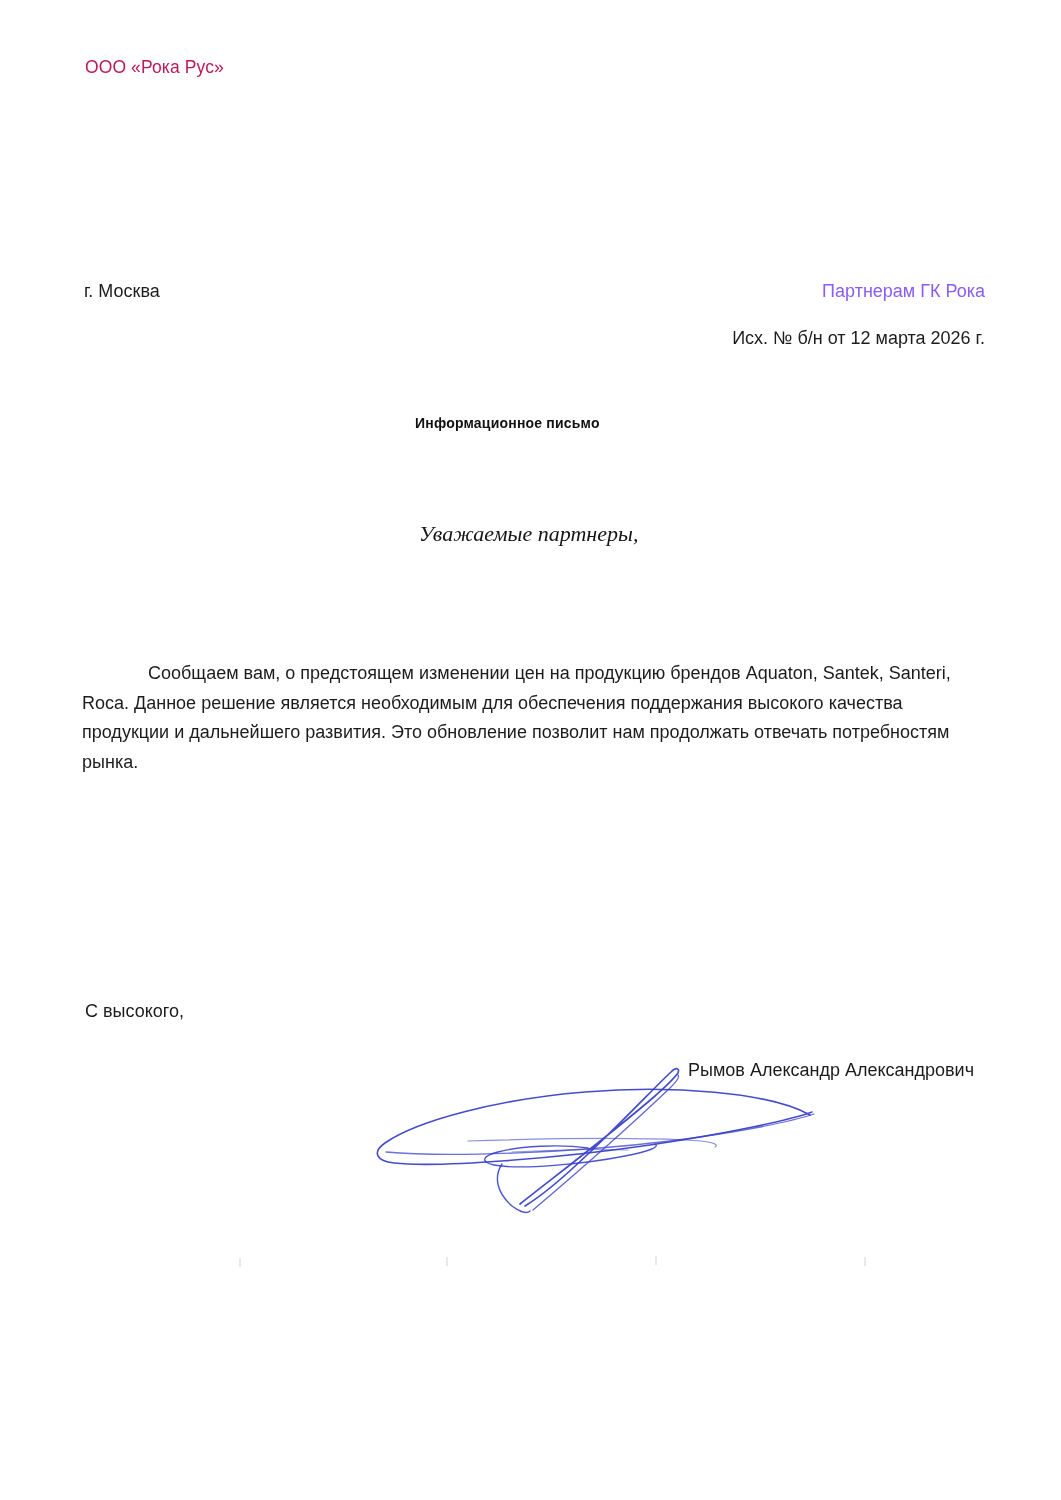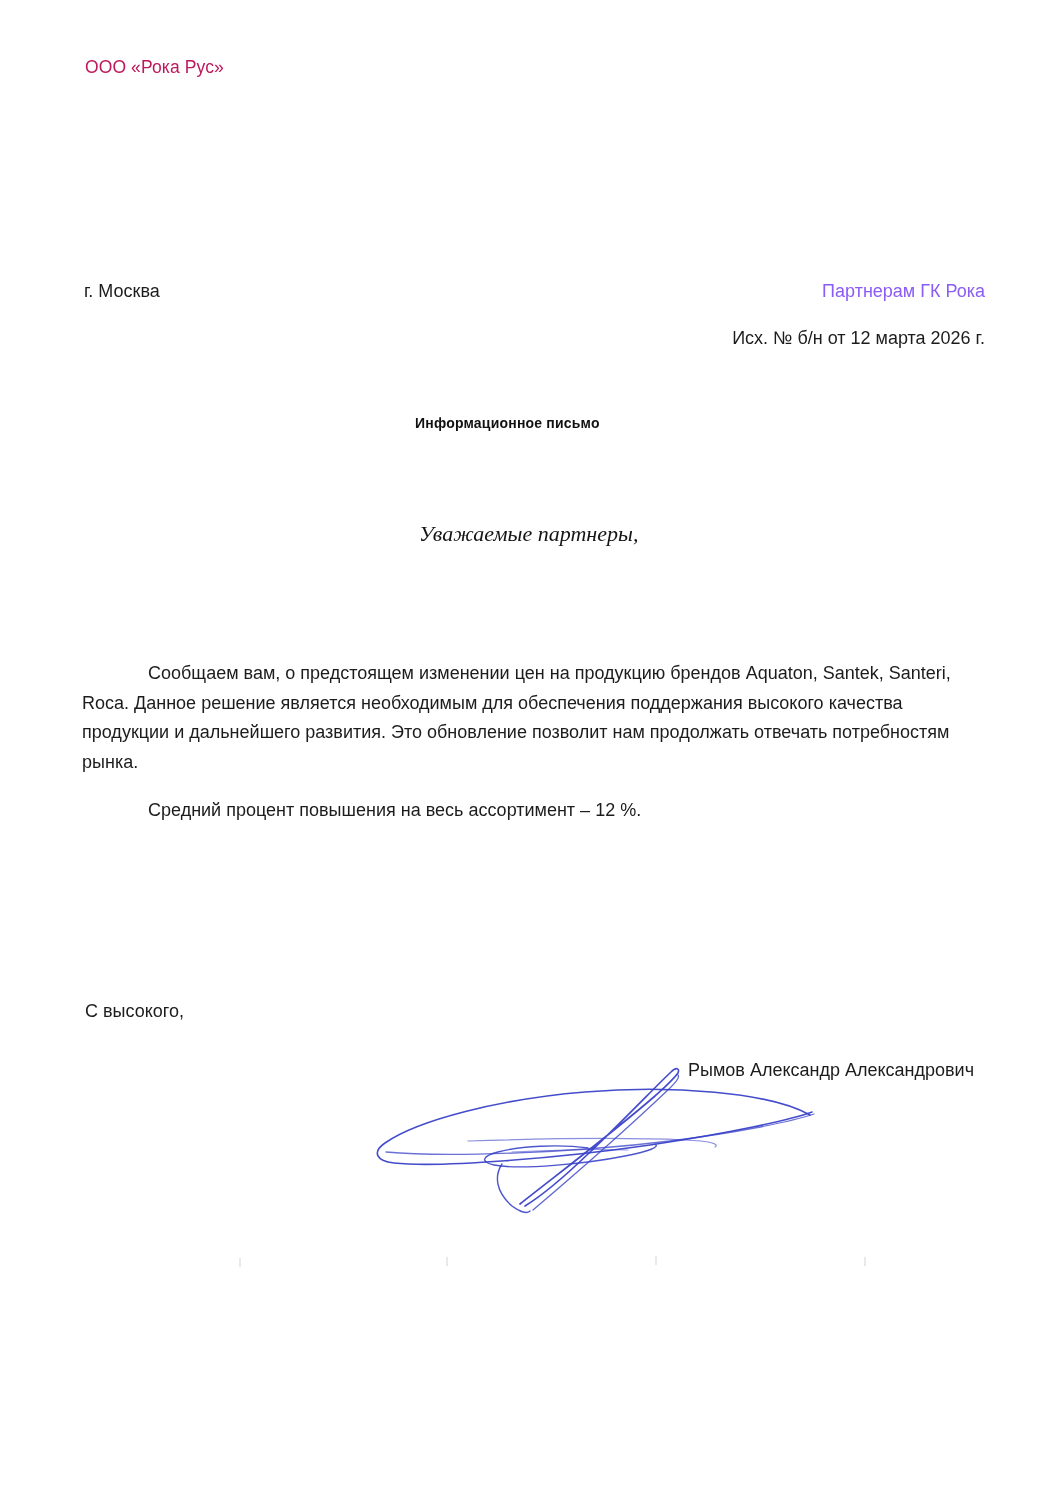--- a/index.html
+++ b/index.html
@@ -170,21 +170,20 @@
   <div class="addressee">Партнерам ГК Рока</div>
 
   <div class="reference">Исх. № б/н от 12 марта 2026 г.</div>
 
   <div class="doc-title">Информационное письмо</div>
 
   <div class="salutation">Уважаемые партнеры,</div>
 
   <div class="body-block">
     <p class="para para-lead">Сообщаем вам, о предстоящем изменении цен на продукцию брендов Aquaton, Santek, Santeri, Roca. Данное решение является необходимым для обеспечения поддержания высокого качества продукции и дальнейшего развития. Это обновление позволит нам продолжать отвечать потребностям рынка.</p>
-    <p class="para para-note">Средний процент повышения на весь ассортимент – 12 %.</p>
   </div>
 
   <div class="closing">С высокого,</div>
 
 
   <div class="signer-name">Рымов Александр Александрович</div>
 
   <div class="signature">
     <svg viewBox="0 0 470 180" xmlns="http://www.w3.org/2000/svg" fill="none" stroke="#3a42c8" stroke-linecap="round" stroke-linejoin="round">
 

